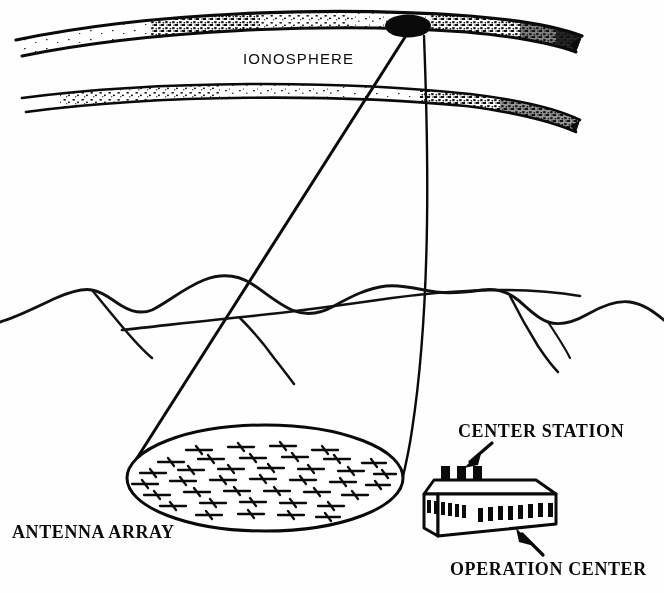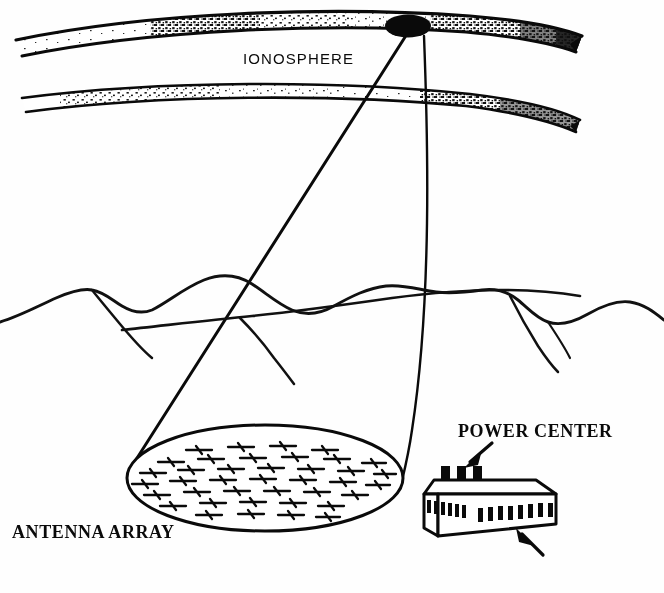--- a/index.html
+++ b/index.html
@@ -360,16 +360,17 @@
     <g>
       <path d="M 543,555 L 522,534" stroke="#0a0a0a" stroke-width="3.2" stroke-linecap="round" fill="none"></path>
       <path d="M 516,528 L 534,546 L 519,542 Z" fill="#0a0a0a"></path>
     </g>
   </svg>
 
   <div class="label label-sans" id="label-ionosphere">IONOSPHERE</div>
 
   <div class="label label-serif" id="label-antenna-array">ANTENNA ARRAY</div>
 
-  <div class="label label-serif" id="label-power-station">POWER CENTER</div>
-
+  <div class="label label-serif" id="label-power-station">CENTER STATION</div>
+
+  <div class="label label-serif" id="label-operation-center">OPERATION CENTER</div>
 
 </div>
 
 </body></html>

